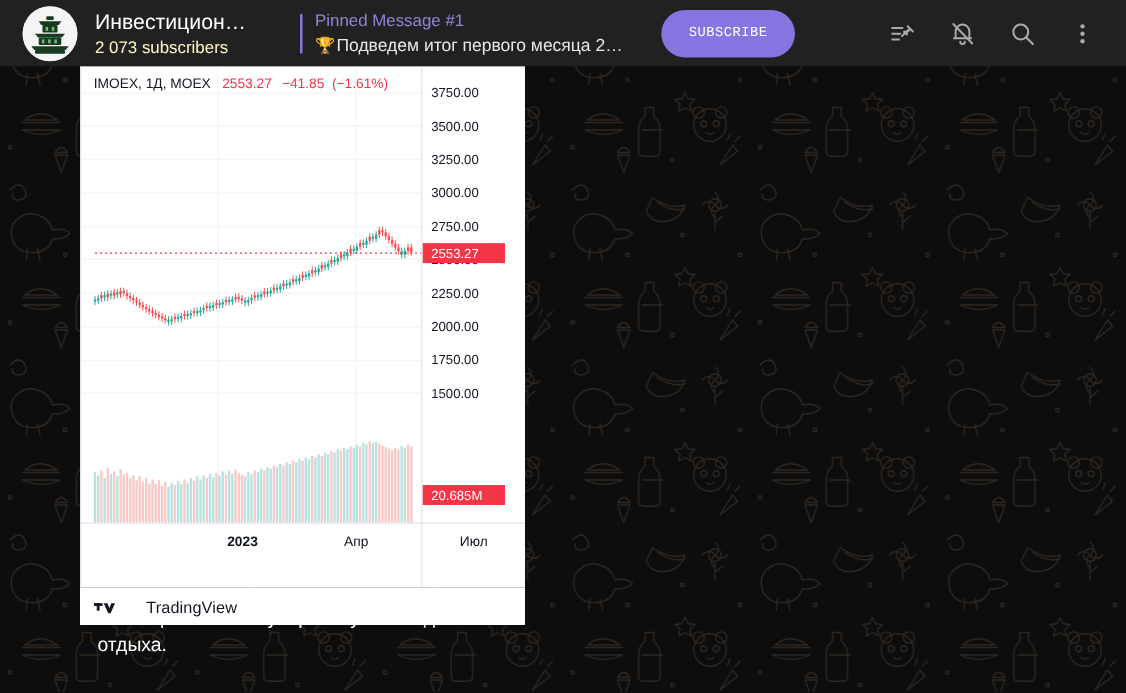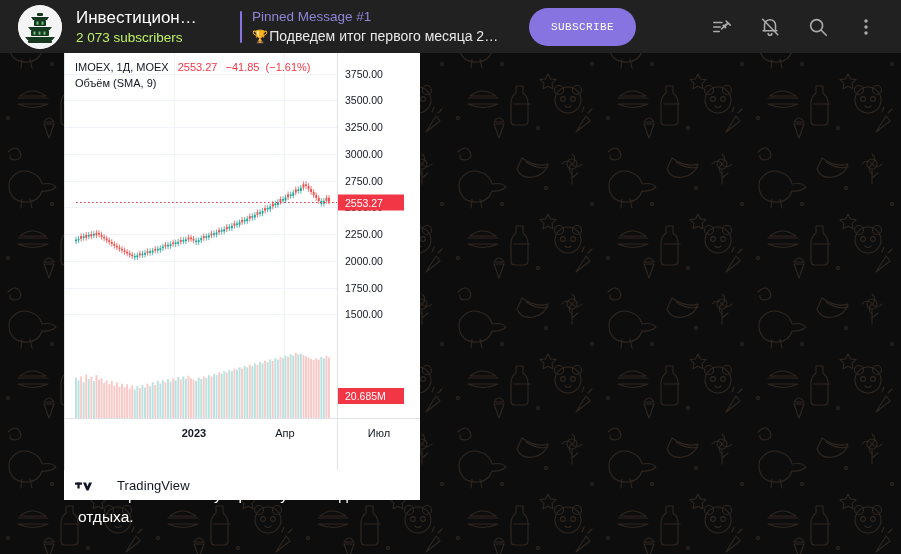--- a/index.html
+++ b/index.html
@@ -24,21 +24,21 @@
     width:44px; height:44px; border-radius:50%;
     background:#f2f2f2; margin-left:8px; margin-right:14px;
     flex:0 0 44px; position:relative; overflow:hidden;
   }
   #avatar svg { position:absolute; top:0; left:0; }
   .titlebox { display:flex; flex-direction:column; justify-content:center; width:160px; flex:0 0 160px; }
   .ch-title {
     font-size:17px; color:#fff; font-weight:400;
     white-space:nowrap; overflow:hidden; line-height:21px;
   }
-  .ch-subs { font-size:13.5px; color:#bef264; line-height:18px; margin-top:1px; }
+  .ch-subs { font-size:13.5px; color:#fef9c3; line-height:18px; margin-top:1px; }
 
   .pin-divider { width:2px; height:32px; background:#8774e1; border-radius:1px; margin:0 10px 0 4px; flex:0 0 2px; }
   .pinbox { display:flex; flex-direction:column; justify-content:center; width:255px; flex:0 0 255px; }
   .pin-title { font-size:13.5px; color:#8f86d8; line-height:18px; font-weight:400; }
   .pin-text {
     font-size:14px; color:#e9e9e9; line-height:19px;
     white-space:nowrap; overflow:hidden; text-overflow:ellipsis; margin-top:1px;
   }
   .pin-text .emoji { font-size:13px; margin-right:1px; }
 
@@ -556,21 +556,20 @@
         </g>
     </svg>
 
     <div style="position:absolute;left:11px;top:7px;pointer-events:none;">
       <div style="font-size:11px;color:#131722;line-height:15px;white-space:nowrap;">
         <span>IMOEX, 1Д, MOEX</span>
         <span style="color:#f23645;margin-left:6px;">2553.27</span>
         <span style="color:#f23645;margin-left:5px;">−41.85</span>
         <span style="color:#f23645;margin-left:3px;">(−1.61%)</span>
       </div>
-      <div style="font-size:11px;color:#131722;line-height:15px;margin-top:1px;">Объём (SMA, 9)</div>
     </div>
   </div>
 
   <div id="tv-brand">
     <svg class="tvlogo" width="18" height="12" viewBox="0 0 36 22">
       <rect x="0" y="6" width="14" height="4.5" fill="#131722"></rect>
       <rect x="4.8" y="6" width="4.5" height="12" fill="#131722"></rect>
       <polygon points="16,6 22,6 25,14 28,6 34,6 27,22 23,22" fill="#131722"></polygon>
     </svg>
     <span class="tvname">TradingView</span>

